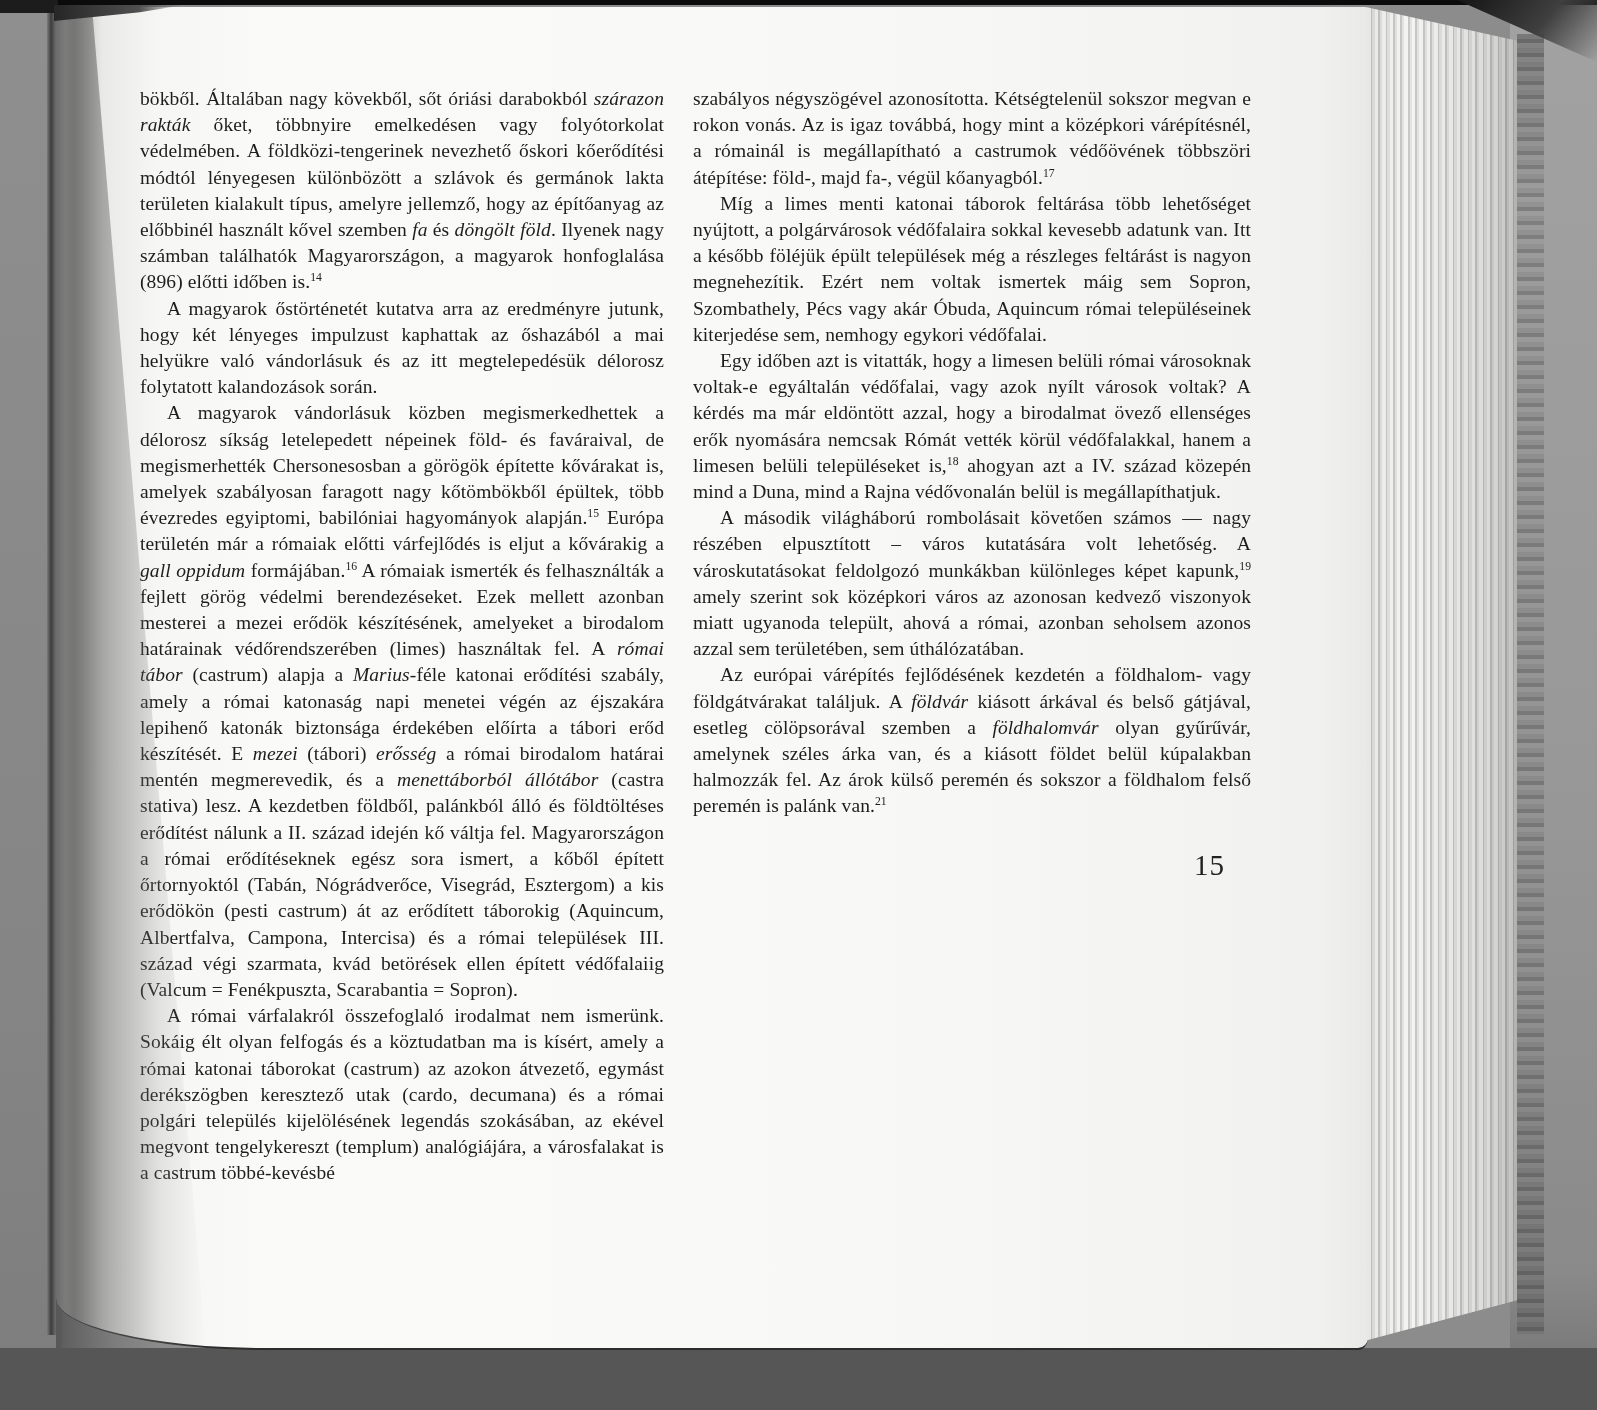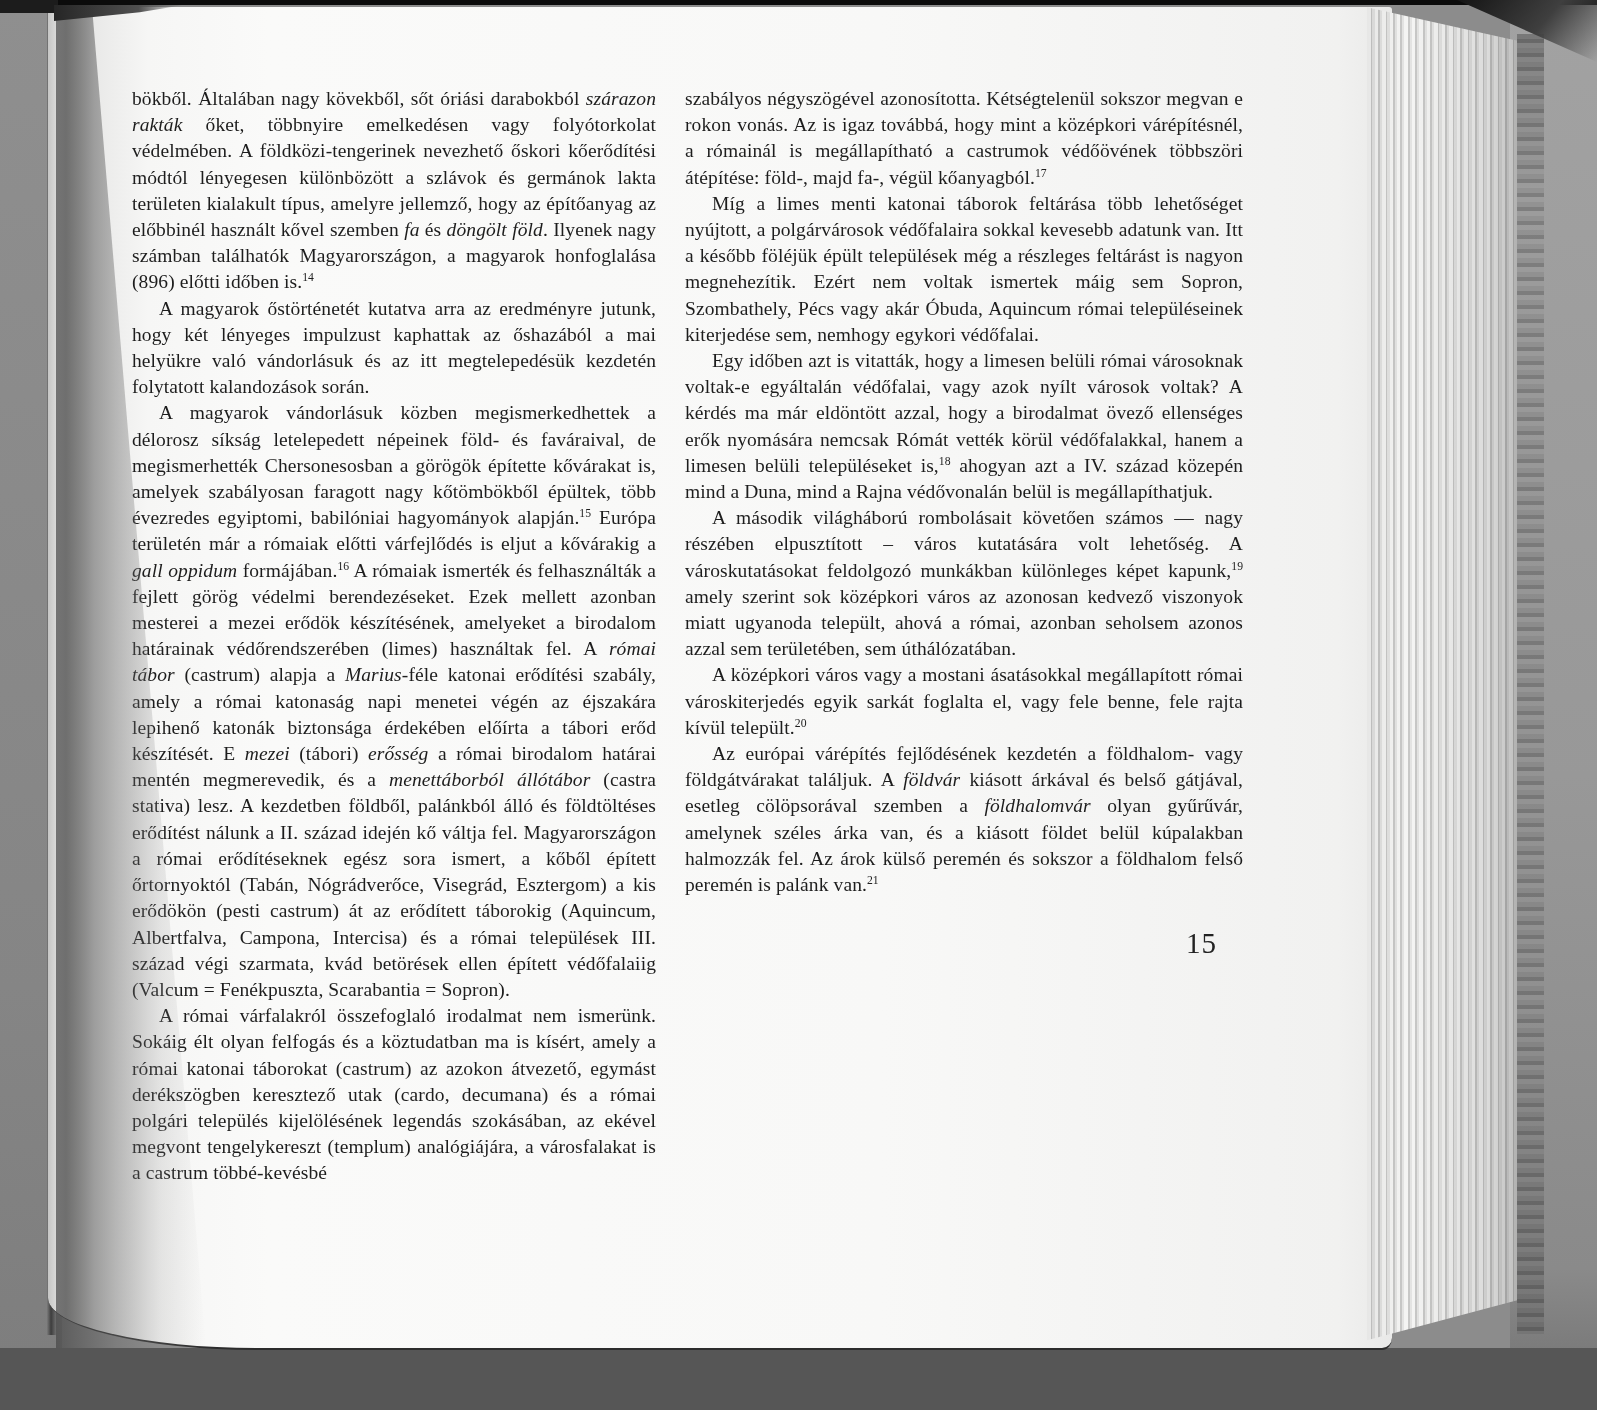--- a/index.html
+++ b/index.html
@@ -21,27 +21,26 @@
     position:absolute; left:0; top:1348px; right:0; bottom:0;
     background:#565656;
   }
   
   .cover-line {
     position:absolute; left:47px; top:5px; width:9px; height:1330px;
     background:linear-gradient(to right,#7a7a7a,#3d3d3d 45%,#6d6d6d);
   }
   
   .page {
-    position:absolute; left:48px; top:7px; width:1312px; height:1341px;
+    position:absolute; left:56px; top:7px; width:1312px; height:1341px;
     background:linear-gradient(to right,
       #c6c6c5 0px,#dcdcdb 9px,#b5b5b4 18px,#e9e9e8 46px,
       #f6f6f5 100px,#fafaf9 220px,#f8f8f7 62%,#f1f1f0 96%,#e9e9e8 100%);
     border-radius:3px 3px 10px 210px / 3px 3px 12px 52px;
     border-bottom:2px solid #2c2c2c;
-    padding-left:32px;
   }
   
   .col {
     position:absolute; text-align:justify; hyphens:auto;
     color:var(--ink,#1d1d1d);
     font-size:19.5px; line-height:26.2px; letter-spacing:0.1px;
   }
   .col p { margin:0; }
   .col p.indent { text-indent:27px; }
   .it  { font-style:italic; }
@@ -99,30 +98,29 @@
 
 <div class="canvas">
   <div class="bg-left"></div>
   <div class="bg-right"></div>
   <div class="bg-bottom"></div>
   <div class="cover-line"></div>
 
   <div class="page">
     <div class="col col-left" lang="hu">
         <p class="para"><span>bökből. Általában nagy kövekből, sőt óriási darabokból </span><span class="it">szárazon rakták</span><span> őket, többnyire emelkedésen vagy folyótorkolat védelmében. A földközi-tengerinek nevezhető őskori kőerődítési módtól lényegesen különbözött a szlávok és germánok lakta területen kialakult típus, amelyre jellemző, hogy az építőanyag az előbbinél használt kővel szemben </span><span class="it">fa</span><span> és </span><span class="it">döngölt föld</span><span>. Ilyenek nagy számban találhatók Magyarországon, a magyarok honfoglalása (896) előtti időben is.</span><span class="sup">14</span></p>
-        <p class="para indent"><span>A magyarok őstörténetét kutatva arra az eredményre jutunk, hogy két lényeges impulzust kaphattak az őshazából a mai helyükre való vándorlásuk és az itt megtelepedésük kezdetén folytatott kalandozások során.</span></p>
+        <p class="para indent"><span>A magyarok őstörténetét kutatva arra az eredményre jutunk, hogy két lényeges impulzust kaphattak az őshazából a mai helyükre való vándorlásuk és az itt megtelepedésük délorosz folytatott kalandozások során.</span></p>
         <p class="para indent"><span>A magyarok vándorlásuk közben megismerkedhettek a délorosz síkság letelepedett népeinek föld- és faváraival, de megismerhették Chersonesosban a görögök építette kővárakat is, amelyek szabályosan faragott nagy kőtömbökből épültek, több évezredes egyiptomi, babilóniai hagyományok alapján.</span><span class="sup">15</span><span> Európa területén már a rómaiak előtti várfejlődés is eljut a kővárakig a </span><span class="it">gall oppidum</span><span> formájában.</span><span class="sup">16</span><span> A rómaiak ismerték és felhasználták a fejlett görög védelmi berendezéseket. Ezek mellett azonban mesterei a mezei erődök készítésének, amelyeket a birodalom határainak védőrendszerében (limes) használtak fel. A </span><span class="it">római tábor</span><span> (castrum) alapja a </span><span class="it">Marius</span><span>-féle katonai erődítési szabály, amely a római katonaság napi menetei végén az éjszakára lepihenő katonák biztonsága érdekében előírta a tábori erőd készítését. E </span><span class="it">mezei</span><span> (tábori) </span><span class="it">erősség</span><span> a római birodalom határai mentén megmerevedik, és a </span><span class="it">menettáborból állótábor</span><span> (castra stativa) lesz. A kezdetben földből, palánkból álló és földtöltéses erődítést nálunk a II. század idején kő váltja fel. Magyarországon a római erődítéseknek egész sora ismert, a kőből épített őrtornyoktól (Tabán, Nógrádverőce, Visegrád, Esztergom) a kis erődökön (pesti castrum) át az erődített táborokig (Aquincum, Albertfalva, Campona, Intercisa) és a római települések III. század végi szarmata, kvád betörések ellen épített védőfalaiig (Valcum = Fenékpuszta, Scarabantia = Sopron).</span></p>
         <p class="para indent"><span>A római várfalakról összefoglaló irodalmat nem ismerünk. Sokáig élt olyan felfogás és a köztudatban ma is kísért, amely a római katonai táborokat (castrum) az azokon átvezető, egymást derékszögben keresztező utak (cardo, decumana) és a római polgári település kijelölésének legendás szokásában, az ekével megvont tengelykereszt (templum) analógiájára, a városfalakat is a castrum többé-kevésbé</span></p>
       </div>
     <div class="col col-right" lang="hu">
     <p class="para"><span>szabályos négyszögével azonosította. Kétségtelenül sokszor megvan e rokon vonás. Az is igaz továbbá, hogy mint a középkori várépítésnél, a rómainál is megállapítható a castrumok védőövének többszöri átépítése: föld-, majd fa-, végül kőanyagból.</span><span class="sup">17</span></p>
         <p class="para indent"><span>Míg a limes menti katonai táborok feltárása több lehetőséget nyújtott, a polgárvárosok védőfalaira sokkal kevesebb adatunk van. Itt a később föléjük épült települések még a részleges feltárást is nagyon megnehezítik. Ezért nem voltak ismertek máig sem Sopron, Szombathely, Pécs vagy akár Óbuda, Aquincum római településeinek kiterjedése sem, nemhogy egykori védőfalai.</span></p>
         <p class="para indent"><span>Egy időben azt is vitatták, hogy a limesen belüli római városoknak voltak-e egyáltalán védőfalai, vagy azok nyílt városok voltak? A kérdés ma már eldöntött azzal, hogy a birodalmat övező ellenséges erők nyomására nemcsak Rómát vették körül védőfalakkal, hanem a limesen belüli településeket is,</span><span class="sup">18</span><span> ahogyan azt a IV. század közepén mind a Duna, mind a Rajna védővonalán belül is megállapíthatjuk.</span></p>
         <p class="para indent"><span>A második világháború rombolásait követően számos — nagy részében elpusztított – város kutatására volt lehetőség. A városkutatásokat feldolgozó munkákban különleges képet kapunk,</span><span class="sup">19</span><span> amely szerint sok középkori város az azonosan kedvező viszonyok miatt ugyanoda települt, ahová a római, azonban seholsem azonos azzal sem területében, sem úthálózatában.</span></p>
-        <p class="para indent"><span>A középkori város vagy a mostani ásatásokkal megállapított római városkiterjedés egyik sarkát foglalta el, vagy fele benne, fele rajta kívül települt.</span><span class="sup">20</span></p>
         <p class="para indent"><span>Az európai várépítés fejlődésének kezdetén a földhalom- vagy földgátvárakat találjuk. A </span><span class="it">földvár</span><span> kiásott árkával és belső gátjával, esetleg cölöpsorával szemben a </span><span class="it">földhalomvár</span><span> olyan gyűrűvár, amelynek széles árka van, és a kiásott földet belül kúpalakban halmozzák fel. Az árok külső peremén és sokszor a földhalom felső peremén is palánk van.</span><span class="sup">21</span></p>
         <div class="page-number">15</div>
       </div>
   </div>
 
   <div class="spine-shadow"></div>
   <div class="fore-edge"></div>
   <div class="binding-strip"></div>
   <div class="top-band"></div>
   <div class="corner-tl"></div>

